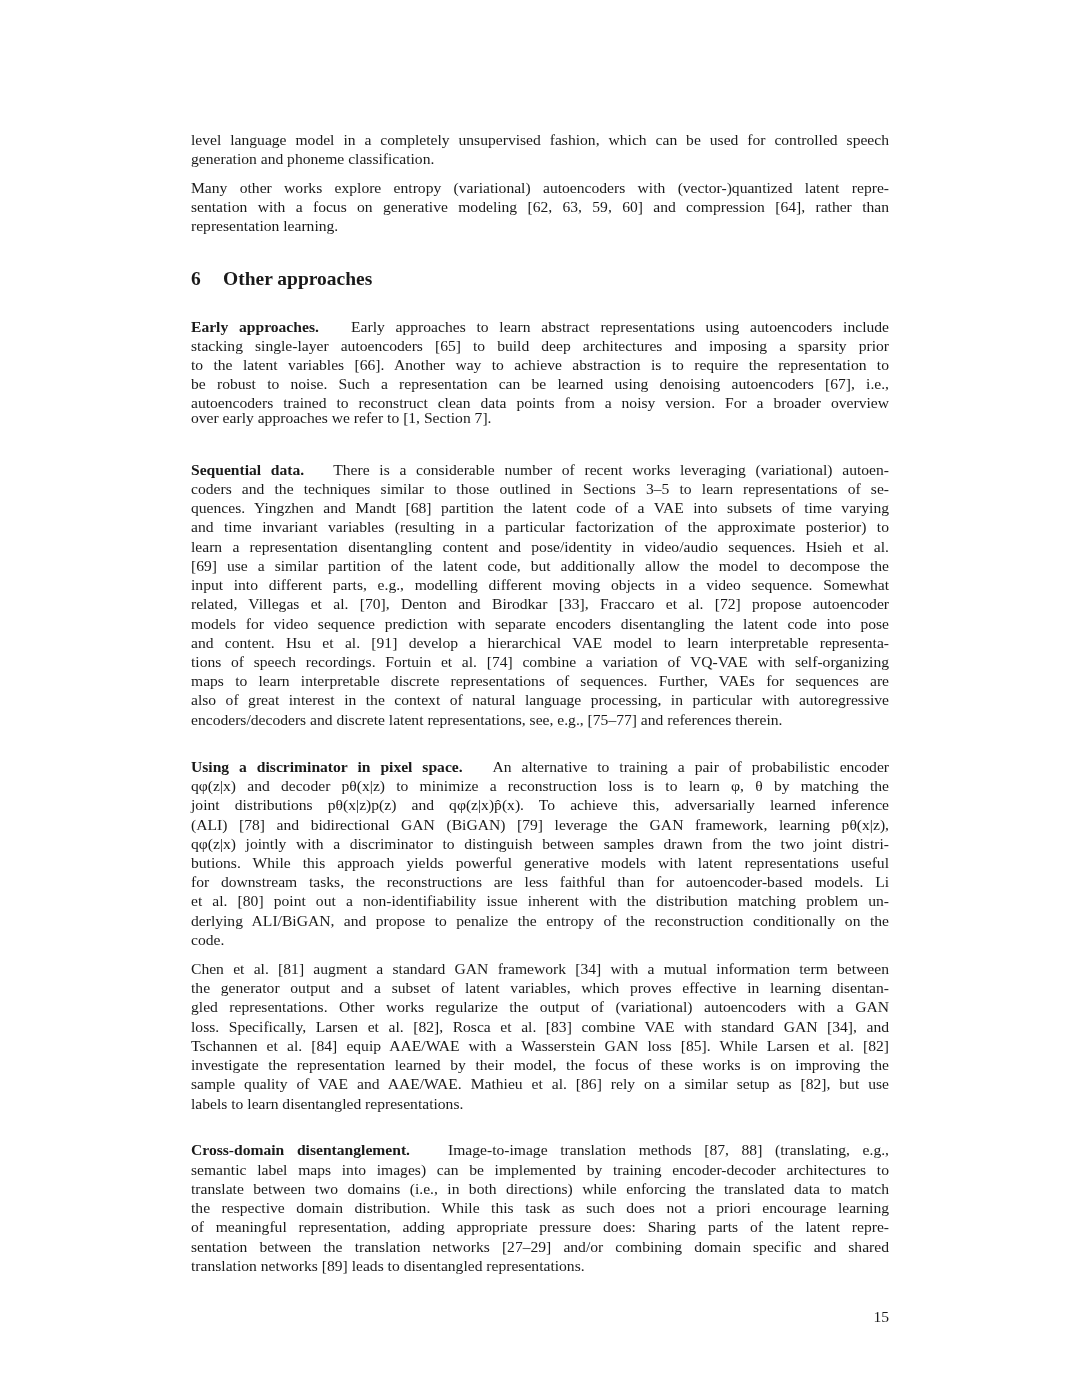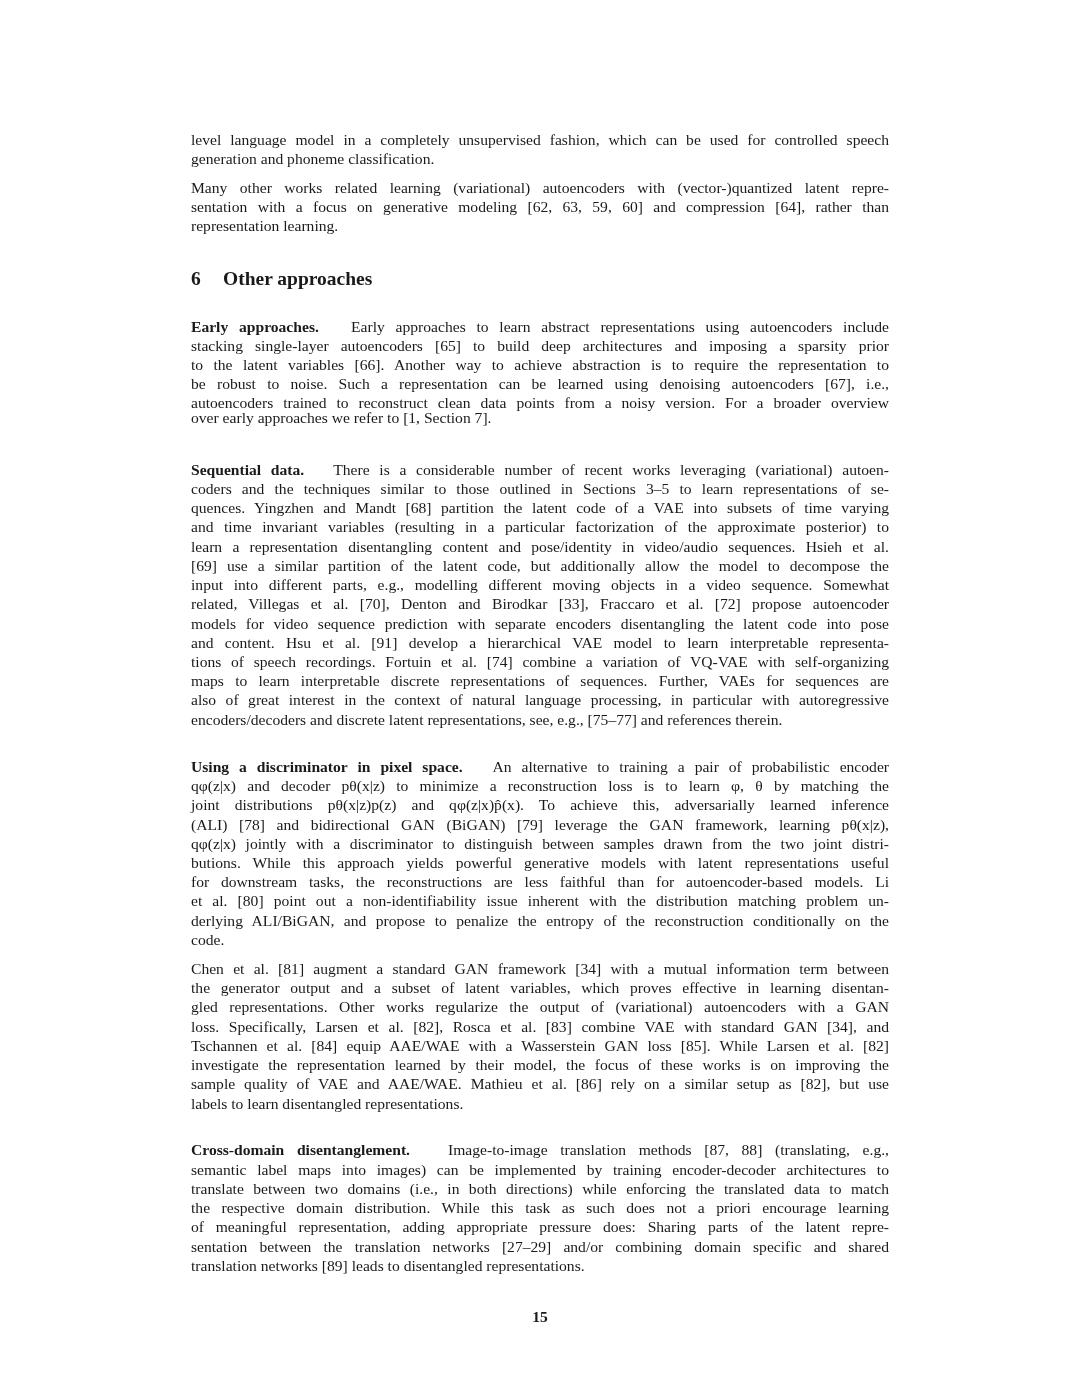--- a/index.html
+++ b/index.html
@@ -4,31 +4,31 @@
 <style>
   html, body { margin:0; padding:0; background:#ffffff; }
   body { width:1080px; height:1398px; position:relative; overflow:hidden;
          font-family:"Liberation Serif", "DejaVu Serif", serif; color:#1a1a1a; }
   .page { position:absolute; left:191px; top:0; width:698px; }
   .line { position:absolute; left:0; width:698px; font-size:15.6px; line-height:19px;
           white-space:nowrap; text-align:justify; text-align-last:justify; }
   .line.last { text-align-last:left; }
   .section-title { position:absolute; left:0; font-size:19.5px; font-weight:bold; white-space:nowrap; }
   .section-title .num { display:inline-block; width:32px; }
-  .page-number { position:absolute; left:0; width:698px; text-align:center; font-size:15.6px;font-weight:bold; }
+  .page-number { position:absolute; left:0; width:698px; text-align:right; font-size:15.6px; }
 </style>
 </head>
 <body>
 
 <div class="page">
 
   <div class="line" style="top:130px">level language model in a completely unsupervised fashion, which can be used for controlled speech</div>
   <div class="line last" style="top:149px">generation and phoneme classification.</div>
 
-  <div class="line" style="top:178px">Many other works related learning (variational) autoencoders with (vector-)quantized latent repre-</div>
+  <div class="line" style="top:178px">Many other works explore entropy (variational) autoencoders with (vector-)quantized latent repre-</div>
   <div class="line" style="top:197px">sentation with a focus on generative modeling [62, 63, 59, 60] and compression [64], rather than</div>
   <div class="line last" style="top:216px">representation learning.</div>
 
   <div class="section-title" style="top:268px">
     <span class="num">6</span><span>Other approaches</span>
   </div>
 
   <div class="line" style="top:317px">
     <b>Early approaches.</b>&nbsp;&nbsp;&nbsp;<span>Early approaches to learn abstract representations using autoencoders include</span>
   </div>

